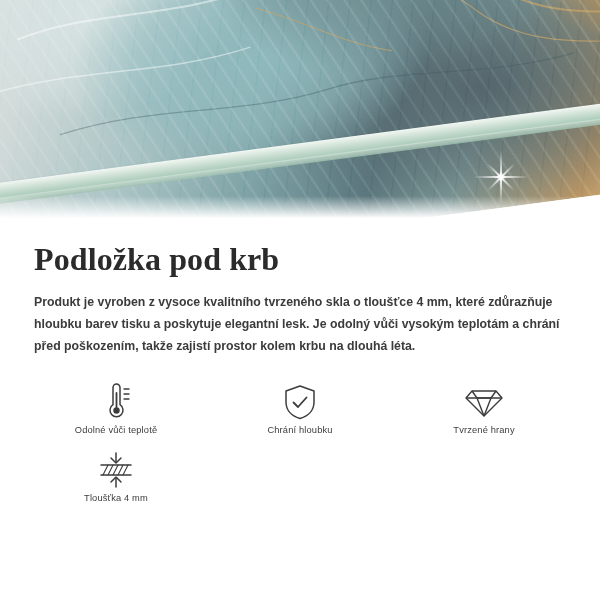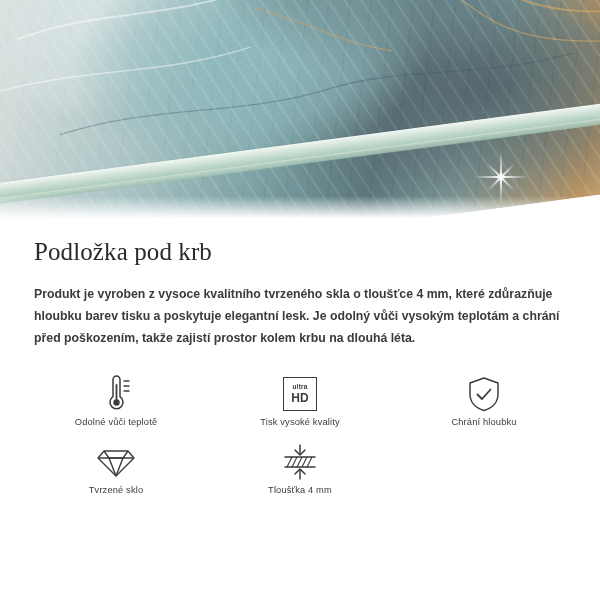--- a/index.html
+++ b/index.html
@@ -120,25 +120,25 @@
     height: 26px;
     background: linear-gradient(180deg, rgba(255,255,255,0) 0%, #ffffff 86%);
   }
 
   
   .content {
     padding: 14px 34px 0 34px;
   }
   .title {
     font-family: "Liberation Serif", serif;
-    font-size: 25px;
+    font-size: 32px;
     line-height: 31px;
     color: #2b2b2b;
-    font-weight: 400;
-    margin: 0 0 16px 0;
+    font-weight: 700;
+    margin: 8px 0 16px 0;
     letter-spacing: 0.1px;
   }
   .title .line2 { display: block; }
   .desc {
     font-family: "Liberation Sans", sans-serif;
     font-size: 12.3px;
     line-height: 22px;
     color: #3b3b3b;
     margin: 0;
     max-width: 536px;
@@ -249,29 +249,20 @@
         <svg width="40" height="42" viewBox="0 0 40 42" fill="none" stroke="#3c3c3c" stroke-width="1.5" stroke-linecap="round">
           <path d="M17 6.5a3.5 3.5 0 0 1 7 0v17.2a6.5 6.5 0 1 1-7 0V6.5z"></path>
           <circle cx="20.5" cy="29.5" r="3.2" fill="#3c3c3c" stroke="none"></circle>
           <path d="M20.5 26.6V12" stroke-width="1.8"></path>
           <path d="M28 8h5M28 13h5M28 18h5" stroke-width="1.3"></path>
         </svg>
       </div>
       <div class="feature-label">Odolné vůči teplotě</div>
     </div>
 
-    <div class="feature">
-      <div class="feature-icon">
-        <div class="ultrahd-box">
-          <span class="u-small">ultra</span>
-          <span class="u-big">HD</span>
-        </div>
-      </div>
-      <div class="feature-label">Tisk vysoké kvality</div>
-    </div>
 
     <div class="feature">
       <div class="feature-icon">
         <svg width="38" height="42" viewBox="0 0 38 42" fill="none" stroke="#3c3c3c" stroke-width="1.5" stroke-linecap="round" stroke-linejoin="round">
           <path d="M19 5 L33 10 v11c0 8.5-6 14.2-14 16.5C11 35.2 5 29.5 5 21V10L19 5z"></path>
           <path d="M12.5 21.5 L17 26 L25.5 16.5" stroke-width="1.8"></path>
         </svg>
       </div>
       <div class="feature-label">Chrání hloubku</div>
     </div>
@@ -279,21 +270,21 @@
     <div class="feature">
       <div class="feature-icon">
         <svg width="42" height="38" viewBox="0 0 42 38" fill="none" stroke="#3c3c3c" stroke-width="1.4" stroke-linejoin="round">
           <path d="M9 8 H33 L39 15 L21 33 L3 15 Z"></path>
           <path d="M3 15 H39"></path>
           <path d="M9 8 L14 15 L21 33"></path>
           <path d="M33 8 L28 15 L21 33"></path>
           <path d="M14 15 H28"></path>
         </svg>
       </div>
-      <div class="feature-label">Tvrzené sklo</div>
+      <div class="feature-label">Tvrzené hrany</div>
     </div>
 
 
     <div class="feature">
       <div class="feature-icon">
         <svg width="44" height="40" viewBox="0 0 44 40" fill="none" stroke="#3c3c3c" stroke-width="1.5" stroke-linecap="round" stroke-linejoin="round">
           <path d="M22 3 V12"></path>
           <path d="M17 8 L22 13 L27 8"></path>
           <path d="M7 15 H37"></path>
           <path d="M7 25 H37"></path>

